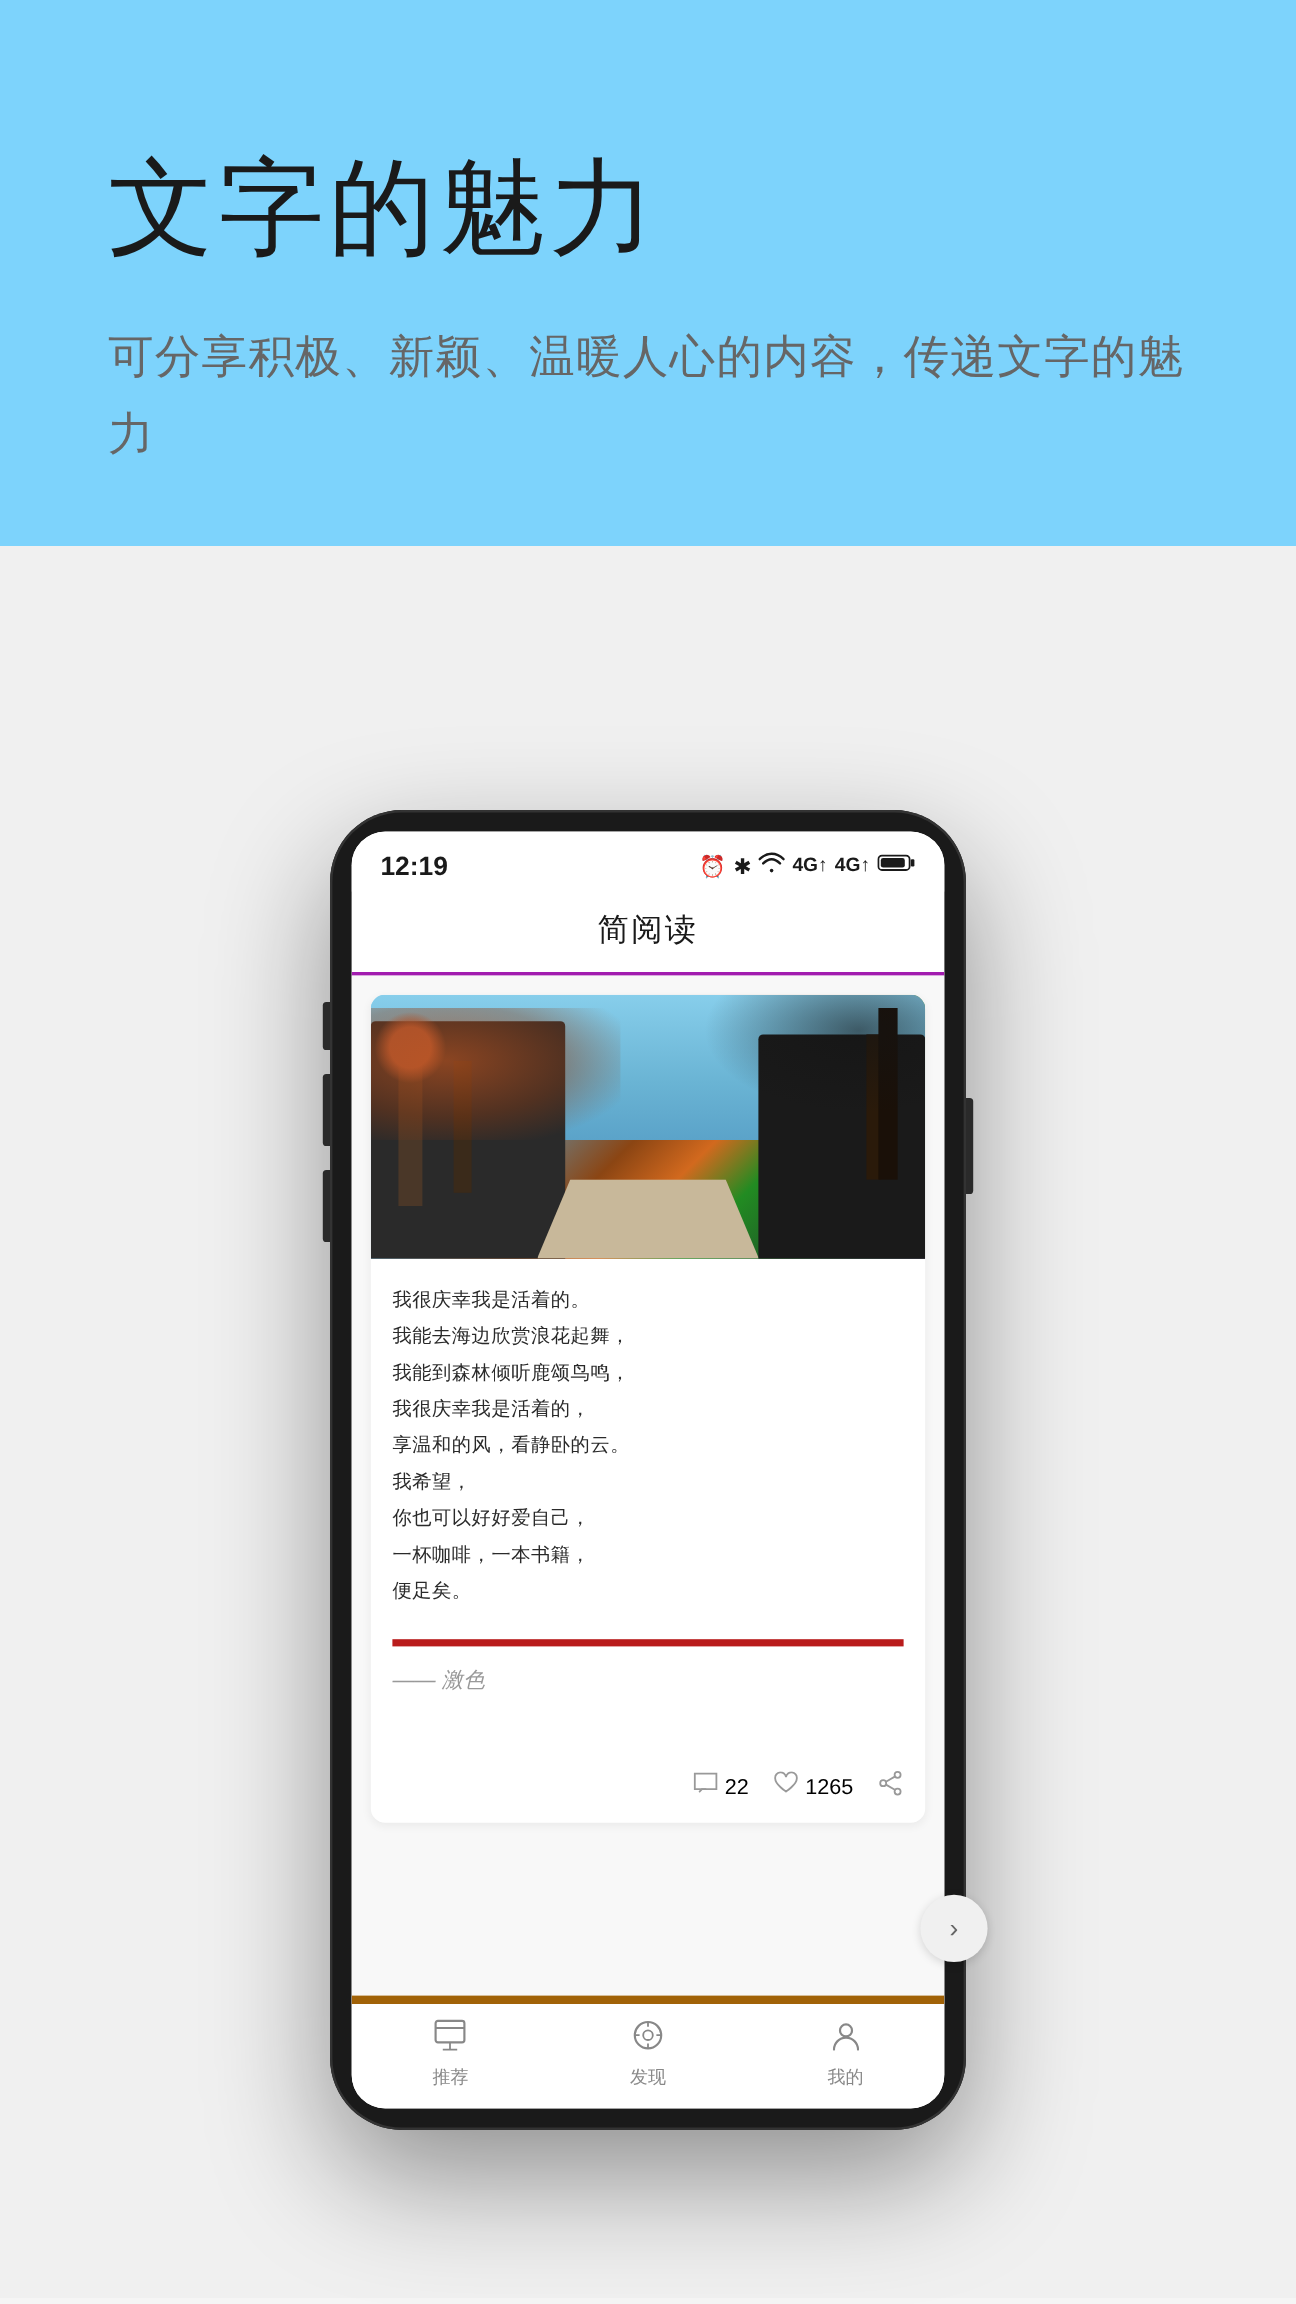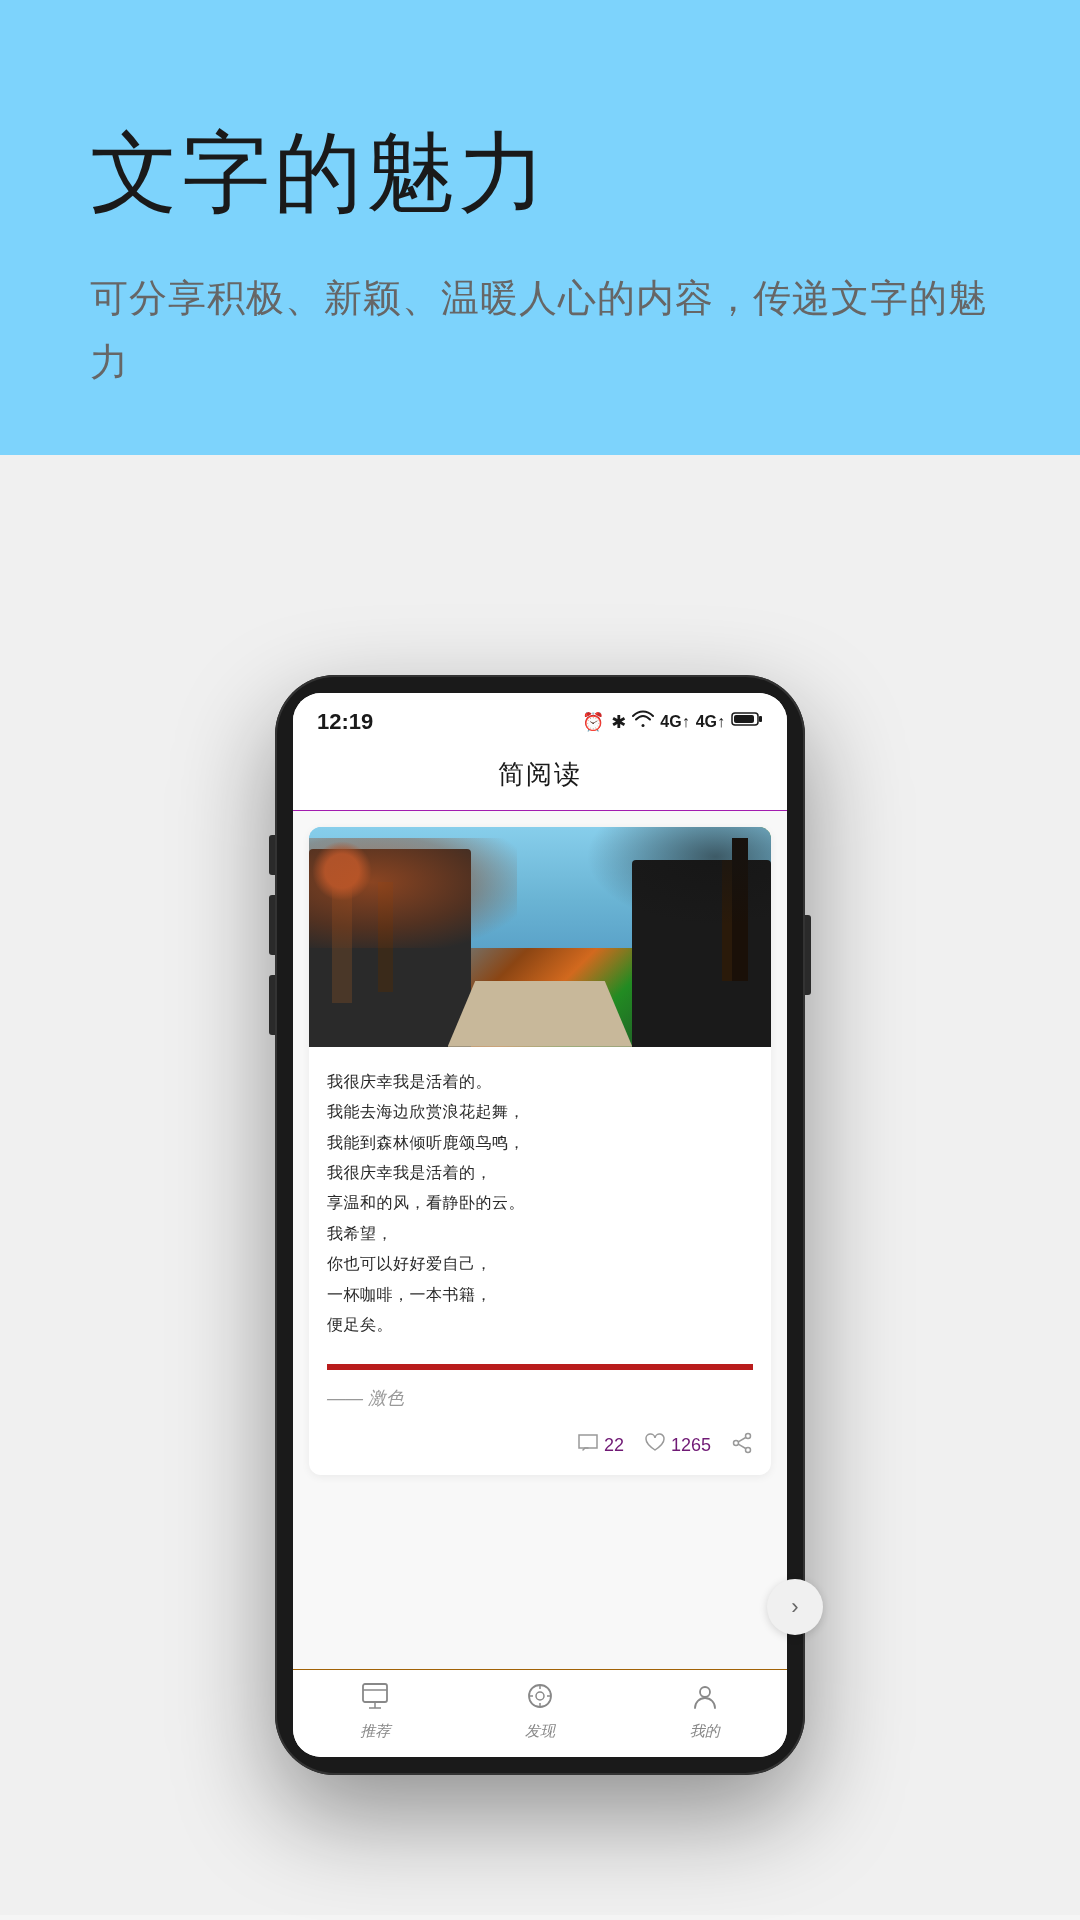--- a/index.html
+++ b/index.html
@@ -84,21 +84,21 @@
       align-items: center;
       gap: 6px;
       font-size: 18px;
       color: #1a1a1a;
     }
 
     
     .app-header {
       text-align: center;
       padding: 14px 0 18px 0;
-      border-bottom: 1px solid #a21caf;
+      border-bottom: 3px solid #a21caf;
     }
 
     .app-title {
       font-size: 26px;
       font-weight: 500;
       color: #1a1a1a;
       letter-spacing: 2px;
     }
 
     
@@ -203,36 +203,36 @@
       align-items: center;
       padding: 14px 18px 16px 18px;
       gap: 20px;
     }
 
     .action-item {
       display: flex;
       align-items: center;
       gap: 5px;
       font-size: 18px;
-      color: #701a75;
+      color: #000000;
+      margin-top: 41px;
     }
 
     .action-icon {
       font-size: 20px;
     }
 
     
     .bottom-nav {
       background: #ffffff;
-      border-top: 1px solid #a16207;
+      border-top: 7px solid #a16207;
       display: flex;
       justify-content: space-around;
       align-items: center;
       padding: 12px 0 16px 0;
-      font-style: italic;
     }
 
     .nav-item {
       display: flex;
       flex-direction: column;
       align-items: center;
       gap: 5px;
     }
 
     .nav-icon {

